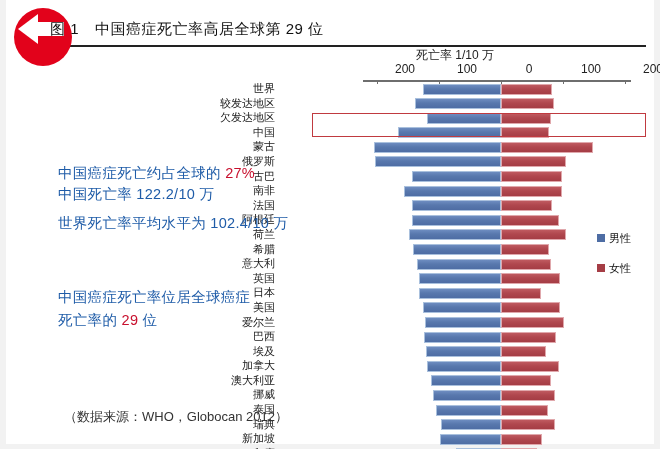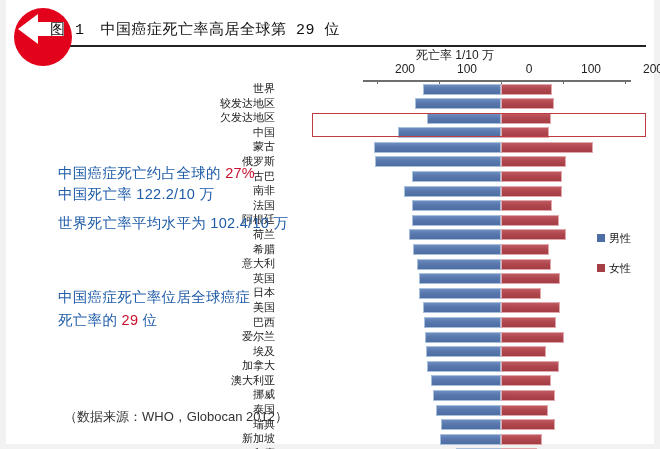--- a/index.html
+++ b/index.html
@@ -45,21 +45,20 @@
     z-index:6;
   }
   .title{
     position:absolute;left:44px;top:20px;
     width:590px;
     font-size:15px;
     color:#111;
     letter-spacing:0.5px;
     white-space:nowrap;
     z-index:7;
-    font-family:Liberation Mono, monospace;
   }
   .title .fignum{margin-right:16px;}
   .title-rule{
     position:absolute;left:44px;top:45px;width:596px;height:2px;
     background:#222;
   }
 
   
   .axis-title{
     position:absolute;left:410px;top:47px;
@@ -262,28 +261,28 @@
           <div class="row-label">日本</div>
           <div class="bar male" style="left: 412.54px; width: 82.46px;"></div>
           <div class="bar female" style="left: 495px; width: 40.3px;"></div>
         </div>
         <div class="row">
           <div class="row-label">美国</div>
           <div class="bar male" style="left: 416.88px; width: 78.12px;"></div>
           <div class="bar female" style="left: 495px; width: 58.9px;"></div>
         </div>
         <div class="row">
+          <div class="row-label">爱尔兰</div>
+          <div class="bar male" style="left: 419.36px; width: 75.64px;"></div>
+          <div class="bar female" style="left: 495px; width: 62.62px;"></div>
+        </div>
+        <div class="row">
           <div class="row-label">巴西</div>
           <div class="bar male" style="left: 417.5px; width: 77.5px;"></div>
           <div class="bar female" style="left: 495px; width: 54.56px;"></div>
-        </div>
-        <div class="row">
-          <div class="row-label">爱尔兰</div>
-          <div class="bar male" style="left: 419.36px; width: 75.64px;"></div>
-          <div class="bar female" style="left: 495px; width: 62.62px;"></div>
         </div>
         <div class="row">
           <div class="row-label">埃及</div>
           <div class="bar male" style="left: 419.98px; width: 75.02px;"></div>
           <div class="bar female" style="left: 495px; width: 44.64px;"></div>
         </div>
         <div class="row">
           <div class="row-label">加拿大</div>
           <div class="bar male" style="left: 421.22px; width: 73.78px;"></div>
           <div class="bar female" style="left: 495px; width: 58.28px;"></div>

